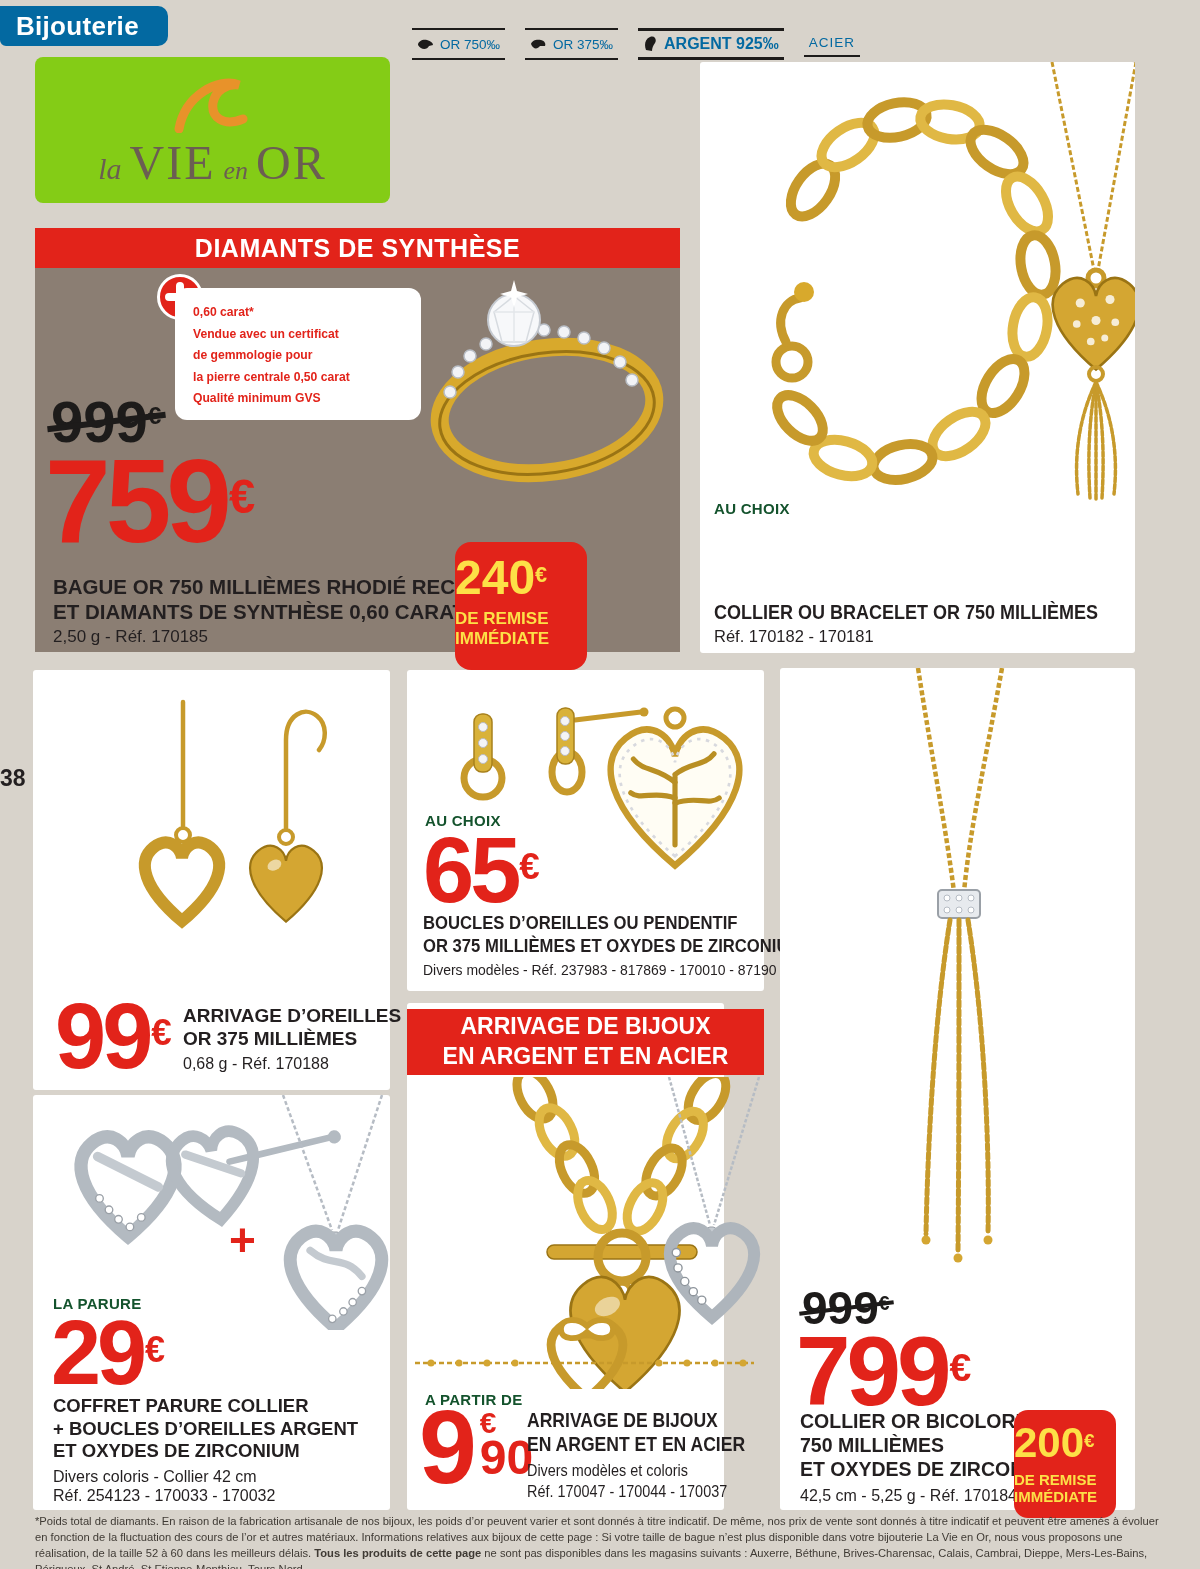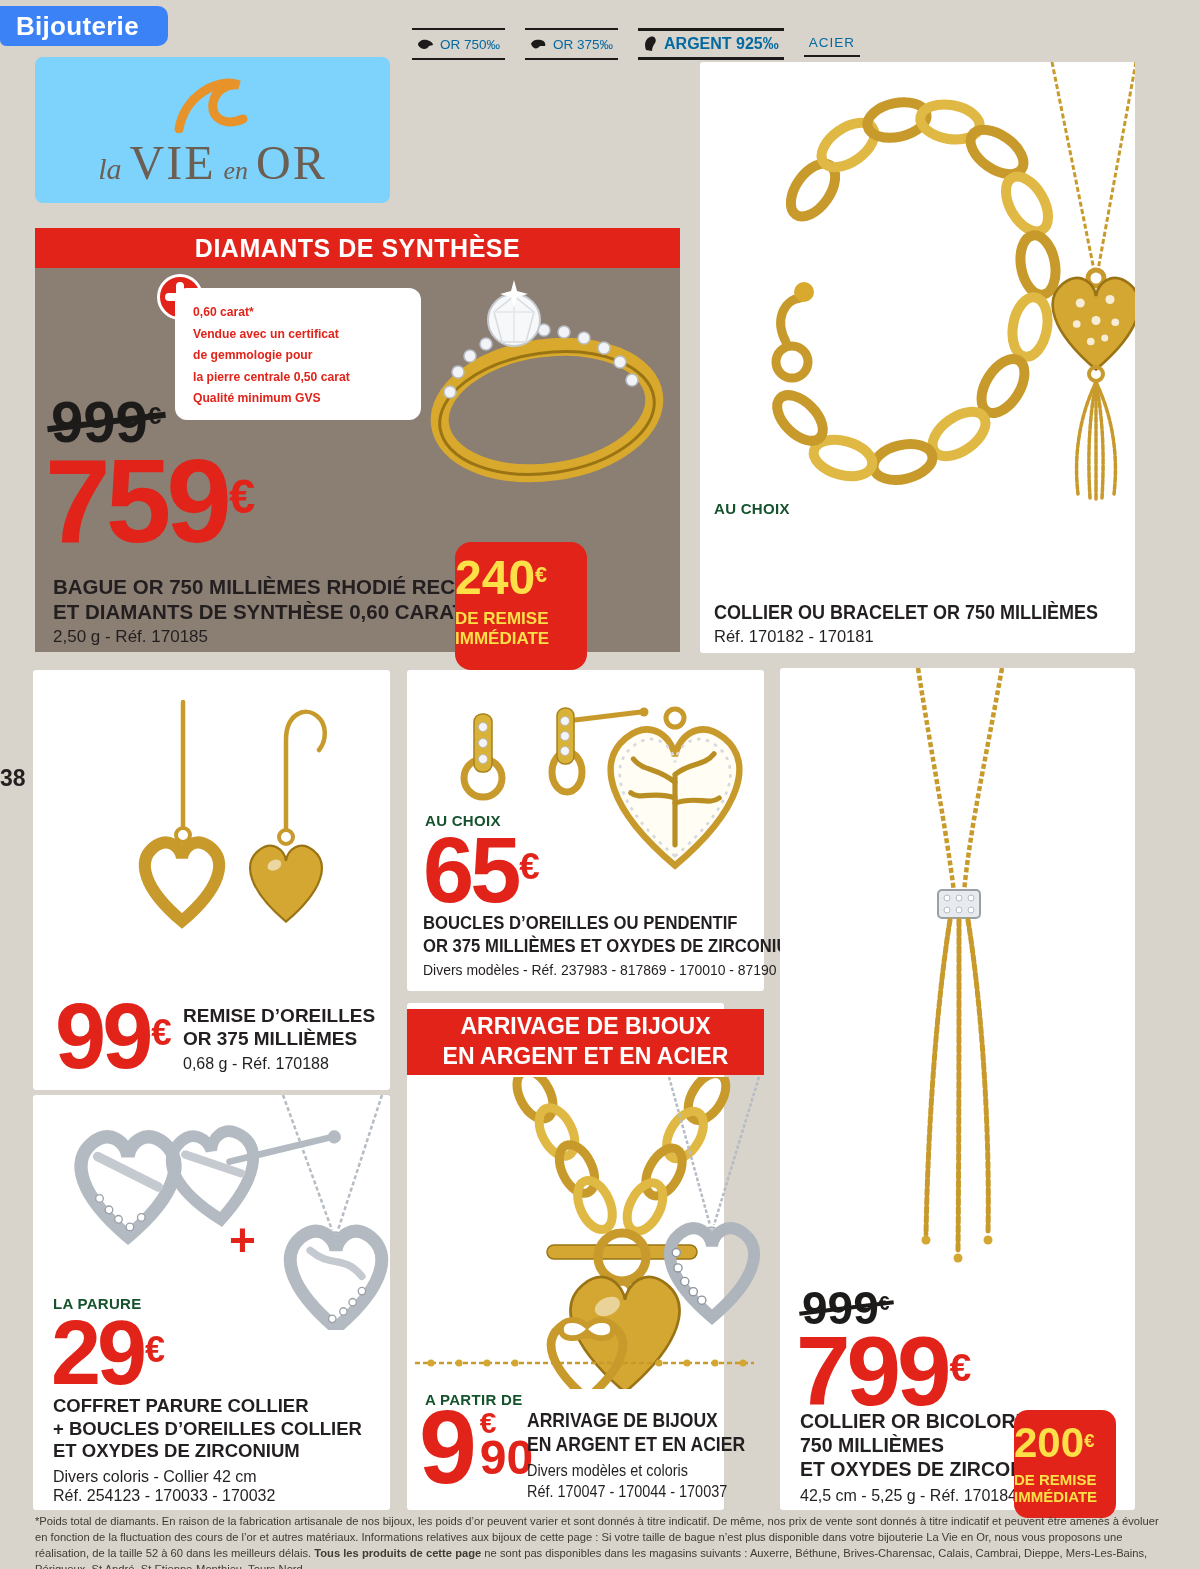--- a/index.html
+++ b/index.html
@@ -2,24 +2,24 @@
 <html><head>
 <meta charset="utf-8">
 <style>
   html,body{margin:0;padding:0;background:#d8d3cb;}
   .page{position:relative;width:1200px;height:1569px;background:#d8d3cb;
         font-family:"Liberation Sans","DejaVu Sans",sans-serif;overflow:hidden;color:#231f20;}
   .px{position:absolute;}
   .card{position:absolute;background:#ffffff;border-radius:3px;}
 
   
-  .cat-tag{left:0;top:6px;width:168px;height:40px;background:#3b82f6;color:#fff;
+  .cat-tag{left:0;top:6px;width:168px;height:40px;background:#0369a1;color:#fff;
            border-radius:0 10px 10px 6px;font-size:26px;font-weight:700;
            line-height:40px;padding-left:16px;box-sizing:border-box;letter-spacing:.3px;}
-  .logo-card{left:35px;top:57px;width:355px;height:146px;background:#7dd3fc;border-radius:8px;
+  .logo-card{left:35px;top:57px;width:355px;height:146px;background:#84cc16;border-radius:8px;
              display:flex;flex-direction:column;align-items:center;justify-content:center;}
   .logo-text{display:flex;align-items:baseline;gap:8px;color:#6b5e52;
              font-family:"Liberation Serif","DejaVu Serif",serif;margin-top:2px;}
   .logo-la{font-style:italic;font-size:30px;}
   .logo-vie{font-size:48px;letter-spacing:2px;}
   .logo-en{font-style:italic;font-size:26px;}
   .logo-or{font-size:48px;letter-spacing:2px;}
   .hallmarks{left:412px;top:28px;height:32px;display:flex;align-items:stretch;gap:20px;}
   .hm{display:flex;align-items:center;gap:6px;border-top:2px solid #1d1b1a;border-bottom:2px solid #1d1b1a;
       padding:3px 5px;font-size:13.5px;color:#0369a1;white-space:nowrap;}
@@ -235,21 +235,21 @@
       </g>
       <g transform="translate(253,206) scale(1.45)">
         <path d="M0,26 C-26,4 -30,-14 -19,-23 C-9,-31 -1,-23 0,-16 C1,-23 9,-31 19,-23 C30,-14 26,4 0,26 Z" fill="#d4a632" stroke="#9a7414" stroke-width="1.5"></path>
         <ellipse cx="-8" cy="-13" rx="5" ry="3.5" fill="#ffffff" opacity=".55" transform="rotate(-25 -8 -13)"></ellipse>
       </g>
     </svg>
     <div class="px price-red" style="left:22px;top:330px;font-size:92px;letter-spacing:-4px;">
       <span>99</span><sup>€</sup>
     </div>
     <div class="px desc" style="left:150px;top:334px;font-size:19px;">
-      <div>REMISE D’OREILLES</div>
+      <div>ARRIVAGE D’OREILLES</div>
       <div>OR 375 MILLIÈMES</div>
     </div>
     <div class="px ref" style="left:150px;top:384px;font-size:16px;">0,68 g - Réf. 170188</div>
   </div>
 
   <div class="card" style="left:407px;top:670px;width:357px;height:321px;">
     <svg class="px" style="left:0;top:0;" width="357" height="240" viewBox="0 0 357 240">
       <g transform="translate(76,92)">
         <circle cx="0" cy="16" r="19" fill="none" stroke="#c79a2b" stroke-width="7"></circle>
         <rect x="-9" y="-48" width="18" height="58" rx="8" fill="#d9b23a" stroke="#a8811c" stroke-width="1.5"></rect>
@@ -443,21 +443,21 @@
         </g>
       </g>
     </svg>
     <div class="px plus-sign" style="left:196px;top:122px;">+</div>
     <div class="px choice-label" style="left:20px;top:200px;">LA PARURE</div>
     <div class="px price-red" style="left:18px;top:222px;font-size:90px;letter-spacing:-4px;">
       <span>29</span><sup>€</sup>
     </div>
     <div class="px desc" style="left:20px;top:300px;font-size:18.5px;">
       <div>COFFRET PARURE COLLIER</div>
-      <div>+ BOUCLES D’OREILLES COLLIER</div>
+      <div>+ BOUCLES D’OREILLES ARGENT</div>
       <div>ET OXYDES DE ZIRCONIUM</div>
     </div>
     <div class="px ref" style="left:20px;top:372px;font-size:16px;">Divers coloris - Collier 42 cm</div>
     <div class="px ref" style="left:20px;top:391px;font-size:16px;">Réf. 254123 - 170033 - 170032</div>
   </div>
 
   <div class="px footer">
     <span>*Poids total de diamants. En raison de la fabrication artisanale de nos bijoux, les poids d’or peuvent varier et sont donnés à titre indicatif. De même, nos prix de vente sont donnés à titre indicatif et peuvent être amenés à évoluer en fonction de la fluctuation des cours de l’or et autres matériaux. Informations relatives aux bijoux de cette page : Si votre taille de bague n’est plus disponible dans votre bijouterie La Vie en Or, nous vous proposons une réalisation, de la taille 52 à 60 dans les meilleurs délais. </span><b>Tous les produits de cette page</b><span> ne sont pas disponibles dans les magasins suivants : Auxerre, Béthune, Brives-Charensac, Calais, Cambrai, Dieppe, Mers-Les-Bains, Périgueux, St André, St Etienne-Monthieu, Tours Nord.</span>
   </div>
   <div class="px page-num">38</div>

